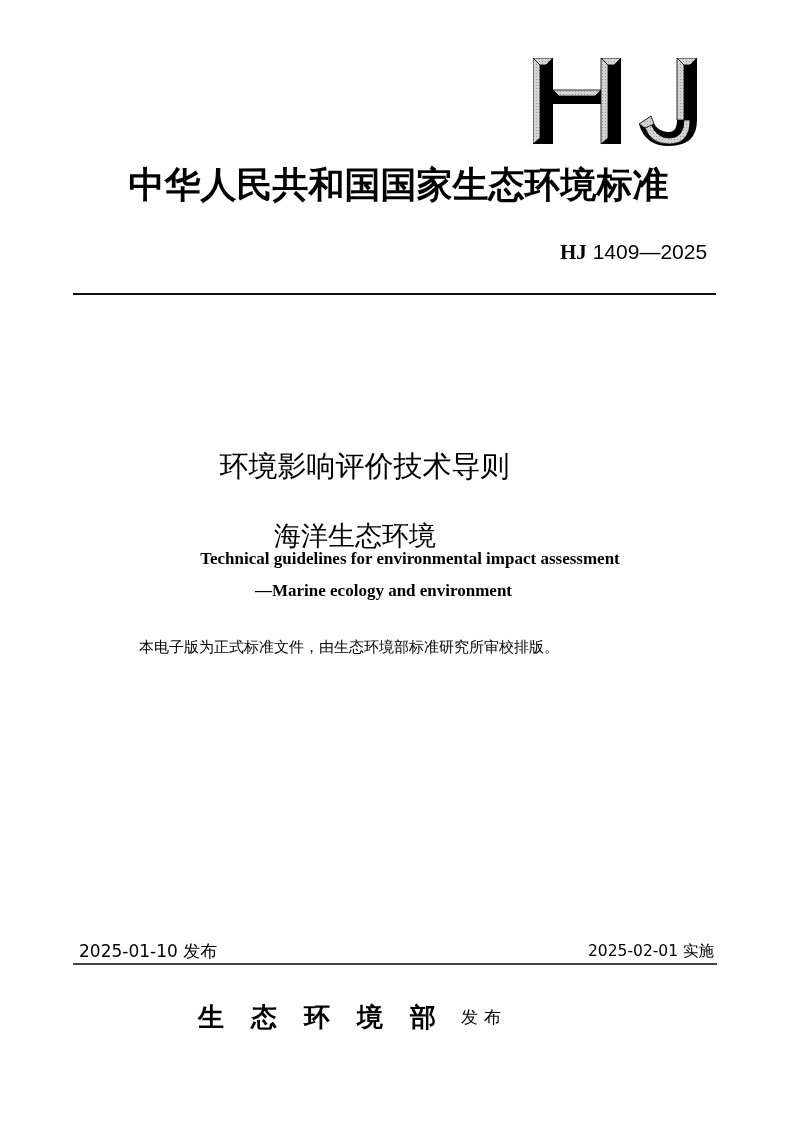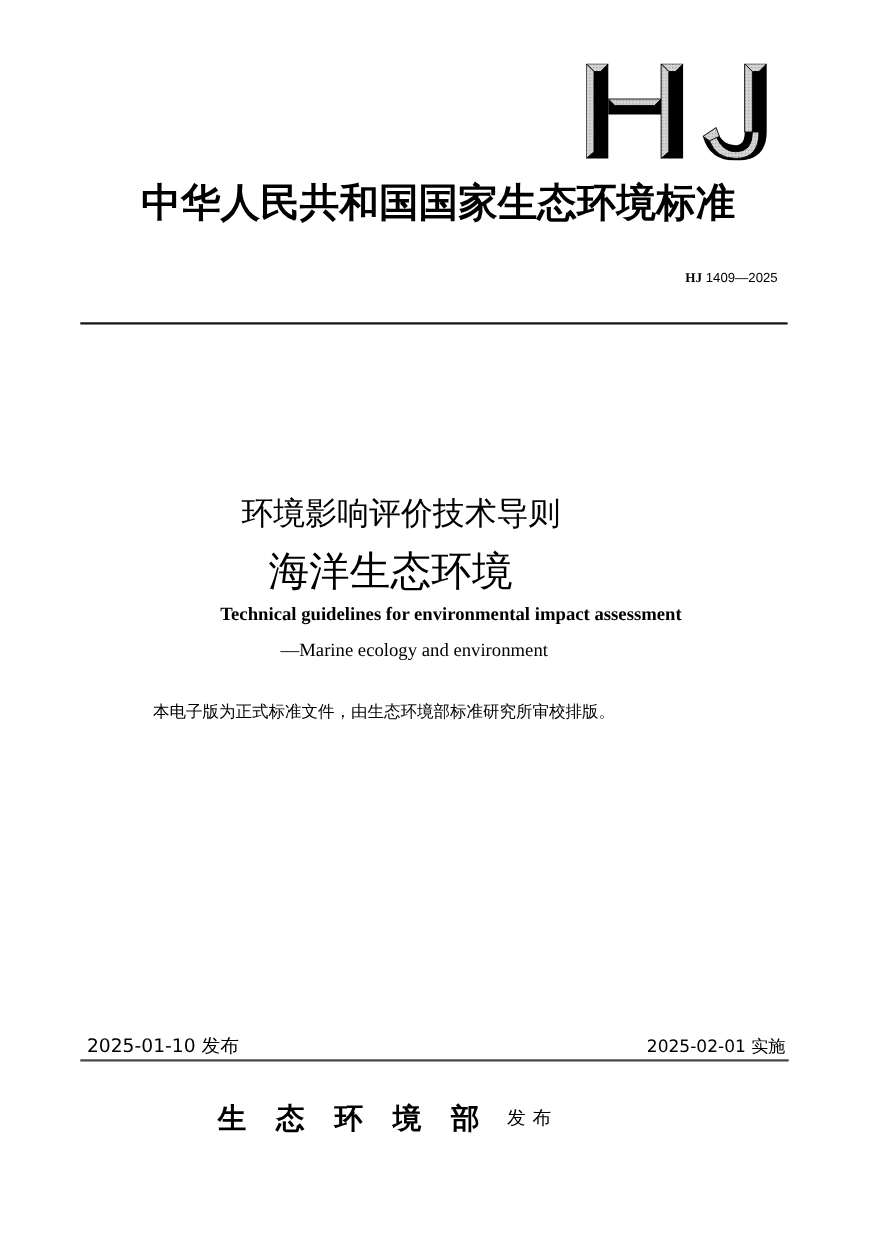--- a/index.html
+++ b/index.html
@@ -39,21 +39,21 @@
       white-space: nowrap;
       text-align: center;
     }
 
     .std-number {
       left: 560px;
       top: 242px;
       width: 147px;
       text-align: right;
       font-family: "Liberation Sans", sans-serif;
-      font-size: 12px;
+      font-size: 21px;
       line-height: 20px;
       white-space: nowrap;
     }
     .std-number .prefix {
       font-family: "Liberation Serif", serif;
       font-weight: bold;
     }
 
     .rule-top {
       left: 73px;
@@ -70,43 +70,43 @@
       text-align: center;
       font-family: "DejaVu Sans", sans-serif;
       font-size: 29px;
       line-height: 40px;
       padding-right: 0;
       white-space: nowrap;
     }
     .title-cn-2 {
       left: 0;
       width: 710px;
-      top: 500px;
-      text-align: center;
-      font-family: "DejaVu Sans", sans-serif;
-      font-size: 37px;
+      top: 516px;
+      text-align: center;
+      font-family: "DejaVu Sans", sans-serif;
+      font-size: 27px;
       line-height: 40px;
       white-space: nowrap;
     }
     .title-en-1 {
       left: 0;
       width: 820px;
       top: 548px;
       text-align: center;
       font-family: "Liberation Serif", serif;
       font-weight: bold;
       font-size: 17px;
       line-height: 22px;
       white-space: nowrap;
     }
     .title-en-2 {
       left: 255px;
       top: 580px;
       font-family: "Liberation Serif", serif;
-      font-weight: normal;
+      font-weight: bold;
       font-size: 17px;
       line-height: 22px;
       white-space: nowrap;
     }
 
     .notice {
       left: 0;
       width: 698px;
       top: 636px;
       text-align: center;

